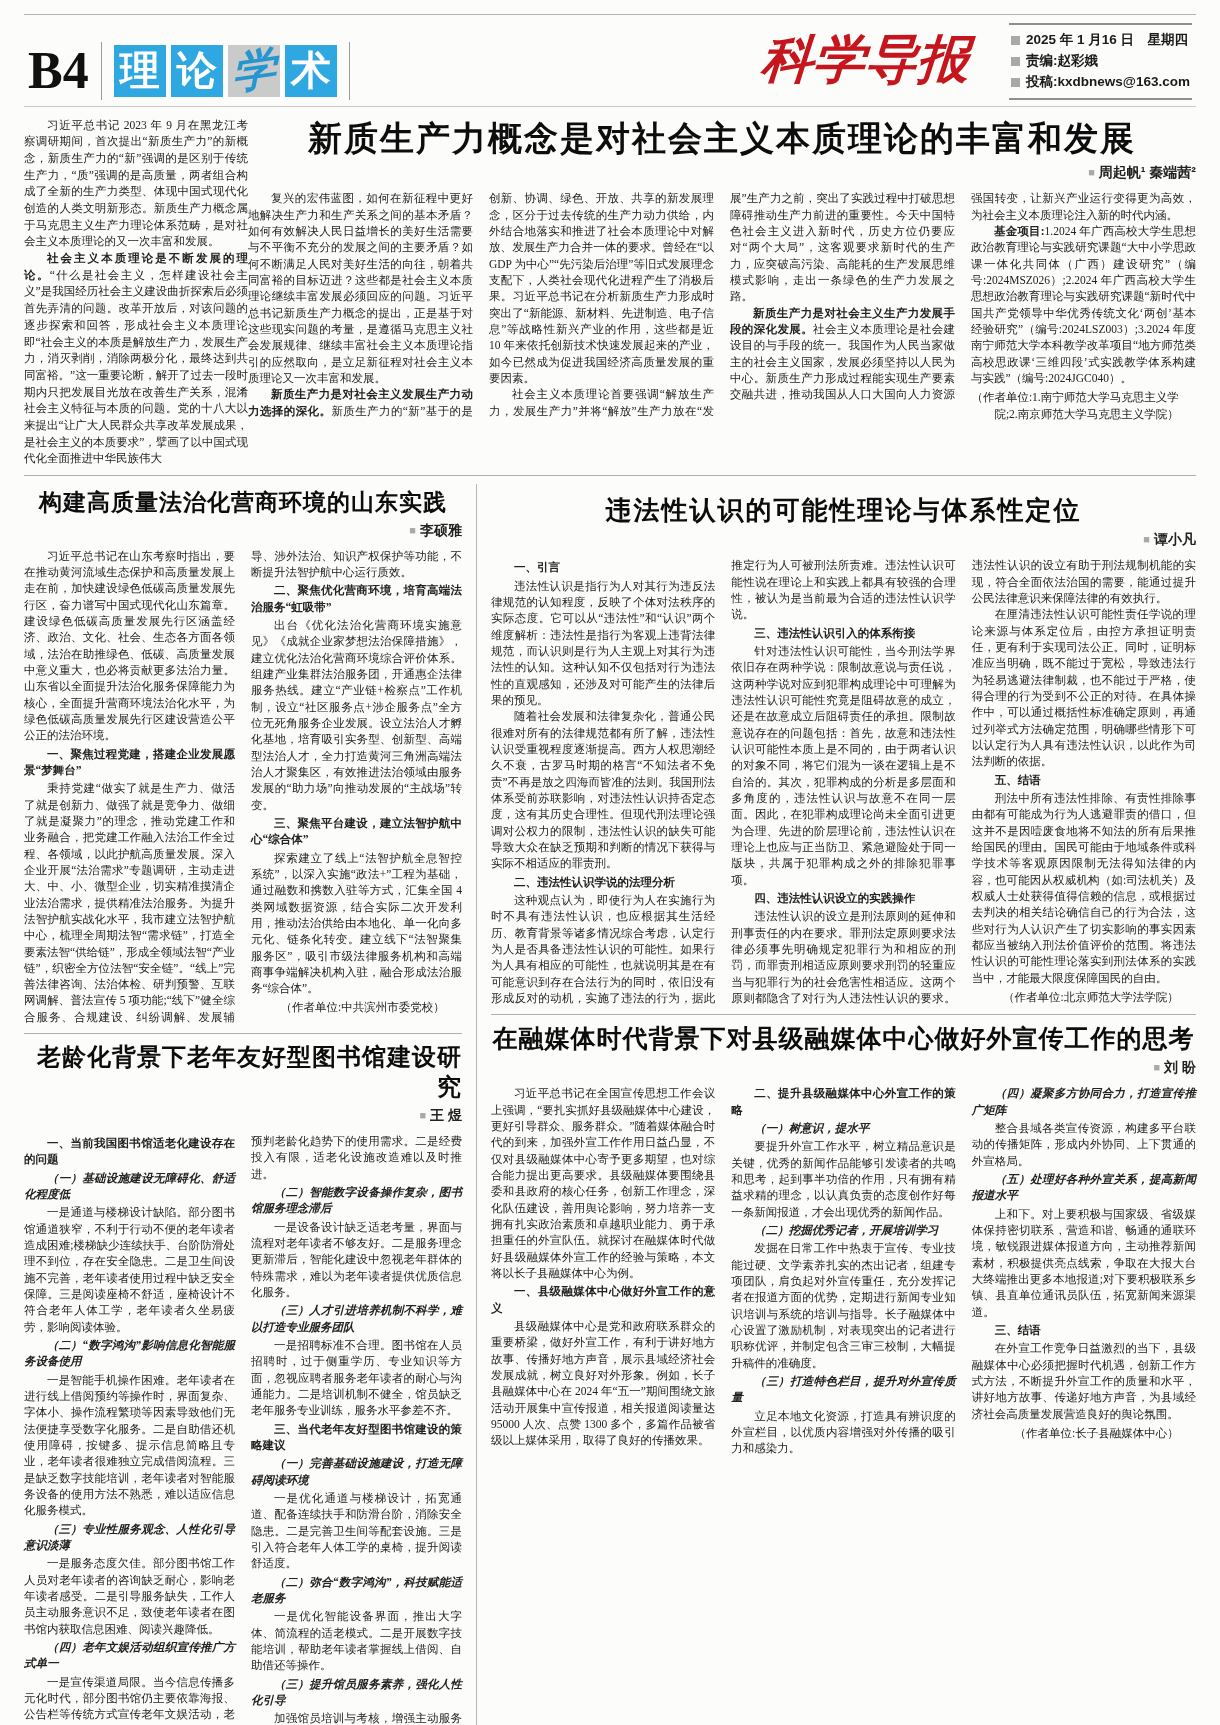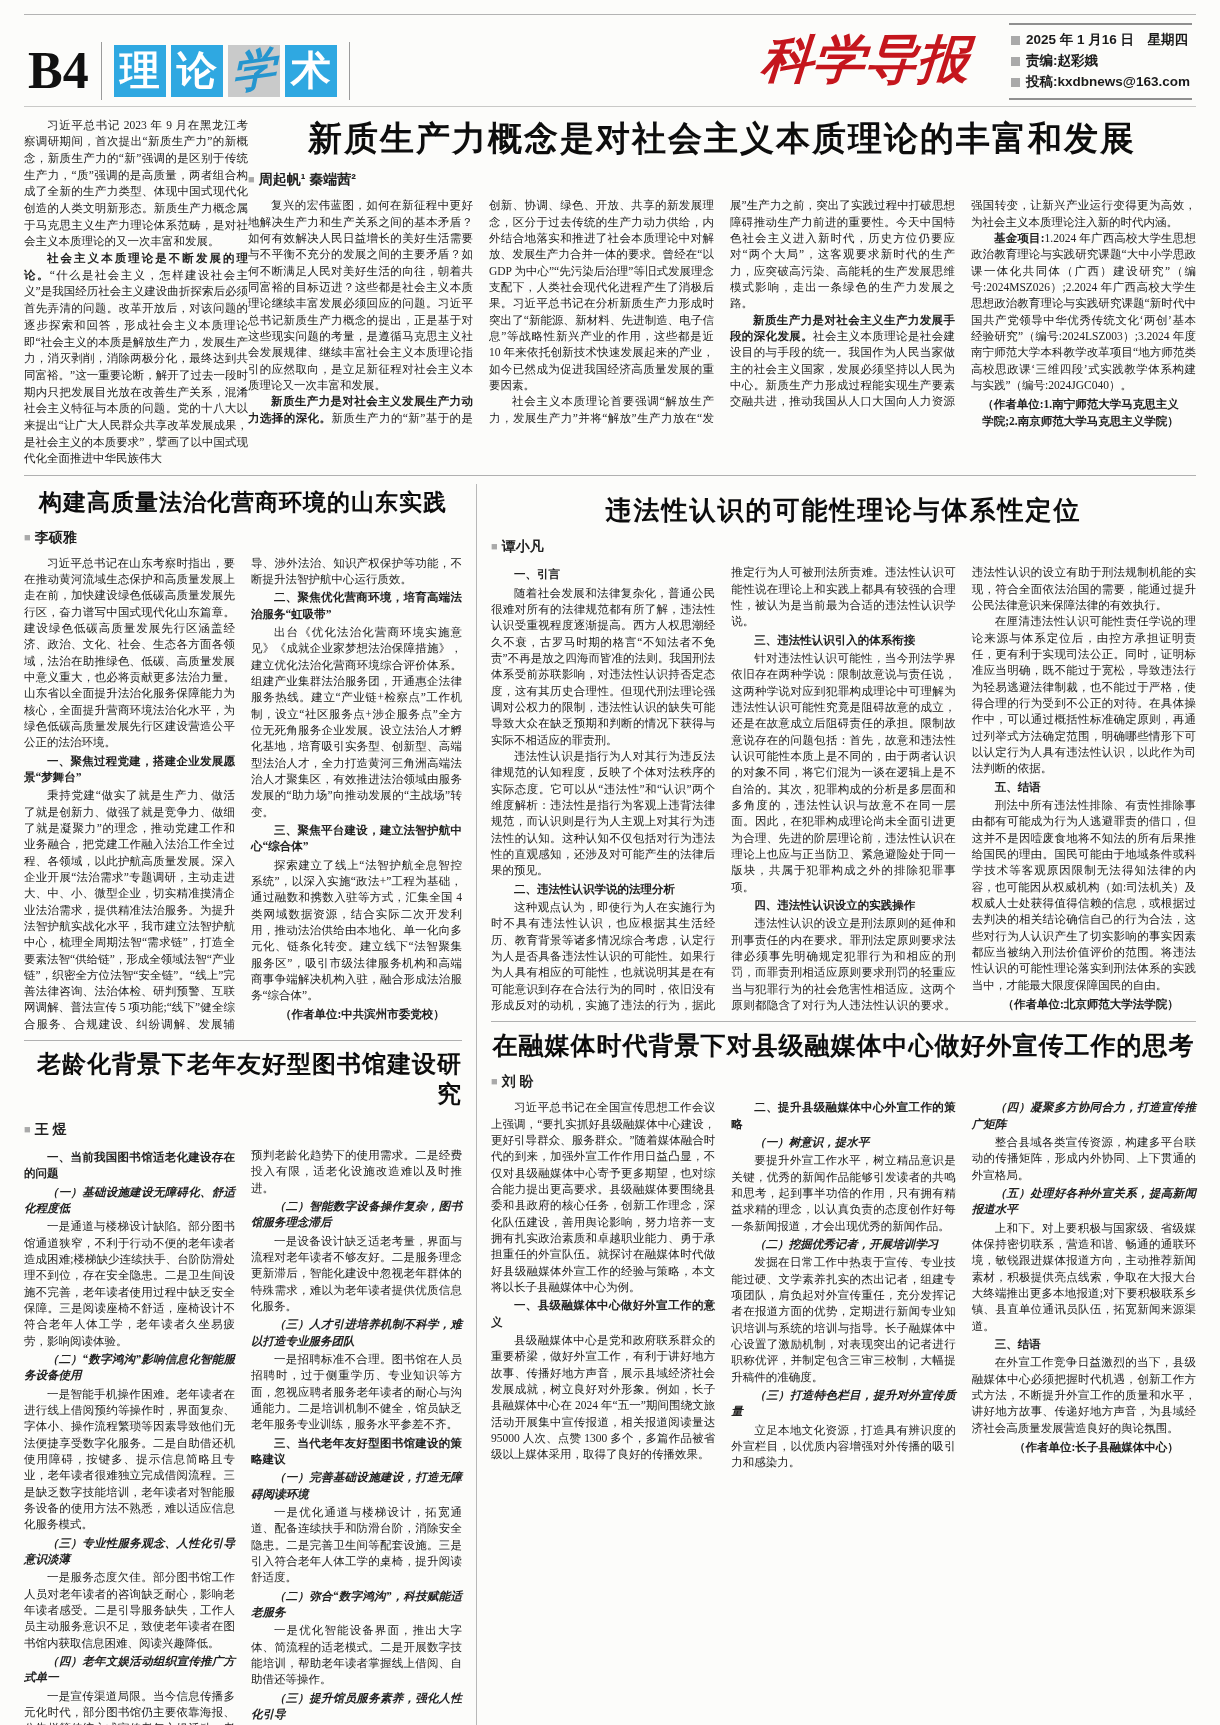--- a/index.html
+++ b/index.html
@@ -25,31 +25,31 @@
   .hdr-right{ display:flex; align-items:center; gap:40px; }
   .masthead{ color:#c5161d; font-size:52px; font-weight:bold; font-style:italic; line-height:1;
              font-family:"DejaVu Serif","Liberation Serif",serif; transform:skew(-4deg); padding-bottom:4px; }
   .issue{ font-family:"Liberation Sans","DejaVu Sans",sans-serif; font-size:13.5px; font-weight:bold;
           color:#1a1a1a; border-top:2px solid #8f8f8f; border-bottom:2px solid #8f8f8f; padding:5px 2px; }
   .issue .row{ display:flex; align-items:center; gap:6px; line-height:1.55; }
   .sq{ width:9px; height:9px; background:#a9a9a9; display:inline-block; flex:none; }
   
   .a-title{ font-family:"Liberation Sans","DejaVu Sans",sans-serif; color:#0d0d0d;
             text-align:center; font-weight:bold; line-height:1.25; }
-  .byline{ text-align:left; font-family:"Liberation Sans","DejaVu Sans",sans-serif;
-           font-size:14px; font-weight:bold; margin:12px 0 8px 0; color:#222; }
+  .byline{ text-align:right; font-family:"Liberation Sans","DejaVu Sans",sans-serif;
+           font-size:14px; font-weight:bold; margin:5px 0 8px 0; color:#222; }
   .byline .bsq{ color:#a9a9a9; font-size:11px; vertical-align:1px; margin-right:4px; }
   .body{ font-size:11.5px; line-height:1.42; text-align:justify; }
   .cols2{ columns:2; column-gap:16px; }
   .cols3{ columns:3; column-gap:16px; }
   .cols4{ columns:4; column-gap:16px; }
   .para{ text-indent:2em; margin:0; }
   .bh{ font-family:Liberation Serif, serif; font-weight:bold; text-indent:2em; margin:2px 0; }
   .sh{ font-weight:bold; font-style:italic; text-indent:2em; margin:2px 0; }
-  .unit{ font-weight:bold; text-align:right; padding-right:1.5em; margin-top:3px; }
+  .unit{ font-weight:normal; text-align:right; padding-right:1.5em; margin-top:3px; }
   .hrule{ border-top:1px solid #b0b0b0; margin:8px 0; }
   
   .main-art{ display:flex; gap:0; padding-top:10px; }
   .intro-col{ width:224px; flex:none; font-size:11.5px; line-height:1.45; text-align:justify; }
   .main-right{ flex:1; }
   .main-right .a-title{ font-size:34px; letter-spacing:2px; }
   
   .row2{ display:flex; }
   .stack-left{ width:452px; flex:none; padding-right:14px; }
   .stack-right{ flex:1; border-left:1px solid #b8b8b8; padding-left:14px; }
@@ -163,22 +163,22 @@
           </div>
       </article>
     </div>
 
     <div class="stack-right">
       <article class="art3">
         <h2 class="a-title">违法性认识的可能性理论与体系性定位</h2>
         <div class="byline"><span class="bsq">■</span><span>谭小凡</span></div>
         <div class="body cols3">
             <div class="bh">一、引言</div>
+            <p class="para">违法性认识是指行为人对其行为违反法律规范的认知程度，反映了个体对法秩序的实际态度。它可以从“违法性”和“认识”两个维度解析：违法性是指行为客观上违背法律规范，而认识则是行为人主观上对其行为违法性的认知。这种认知不仅包括对行为违法性的直观感知，还涉及对可能产生的法律后果的预见。</p>
             <p class="para">随着社会发展和法律复杂化，普通公民很难对所有的法律规范都有所了解，违法性认识受重视程度逐渐提高。西方人权思潮经久不衰，古罗马时期的格言“不知法者不免责”不再是放之四海而皆准的法则。我国刑法体系受前苏联影响，对违法性认识持否定态度，这有其历史合理性。但现代刑法理论强调对公权力的限制，违法性认识的缺失可能导致大众在缺乏预期和判断的情况下获得与实际不相适应的罪责刑。</p>
-            <p class="para">违法性认识是指行为人对其行为违反法律规范的认知程度，反映了个体对法秩序的实际态度。它可以从“违法性”和“认识”两个维度解析：违法性是指行为客观上违背法律规范，而认识则是行为人主观上对其行为违法性的认知。这种认知不仅包括对行为违法性的直观感知，还涉及对可能产生的法律后果的预见。</p>
             <div class="bh">二、违法性认识学说的法理分析</div>
             <p class="para">这种观点认为，即使行为人在实施行为时不具有违法性认识，也应根据其生活经历、教育背景等诸多情况综合考虑，认定行为人是否具备违法性认识的可能性。如果行为人具有相应的可能性，也就说明其是在有可能意识到存在合法行为的同时，依旧没有形成反对的动机，实施了违法的行为，据此推定行为人可被刑法所责难。违法性认识可能性说在理论上和实践上都具有较强的合理性，被认为是当前最为合适的违法性认识学说。</p>
             <div class="bh">三、违法性认识引入的体系衔接</div>
             <p class="para">针对违法性认识可能性，当今刑法学界依旧存在两种学说：限制故意说与责任说，这两种学说对应到犯罪构成理论中可理解为违法性认识可能性究竟是阻碍故意的成立，还是在故意成立后阻碍责任的承担。限制故意说存在的问题包括：首先，故意和违法性认识可能性本质上是不同的，由于两者认识的对象不同，将它们混为一谈在逻辑上是不自洽的。其次，犯罪构成的分析是多层面和多角度的，违法性认识与故意不在同一层面。因此，在犯罪构成理论尚未全面引进更为合理、先进的阶层理论前，违法性认识在理论上也应与正当防卫、紧急避险处于同一版块，共属于犯罪构成之外的排除犯罪事项。</p>
             <div class="bh">四、违法性认识设立的实践操作</div>
             <p class="para">违法性认识的设立是刑法原则的延伸和刑事责任的内在要求。罪刑法定原则要求法律必须事先明确规定犯罪行为和相应的刑罚，而罪责刑相适应原则要求刑罚的轻重应当与犯罪行为的社会危害性相适应。这两个原则都隐含了对行为人违法性认识的要求。违法性认识的设立有助于刑法规制机能的实现，符合全面依法治国的需要，能通过提升公民法律意识来保障法律的有效执行。</p>
             <p class="para">在厘清违法性认识可能性责任学说的理论来源与体系定位后，由控方承担证明责任，更有利于实现司法公正。同时，证明标准应当明确，既不能过于宽松，导致违法行为轻易逃避法律制裁，也不能过于严格，使得合理的行为受到不公正的对待。在具体操作中，可以通过概括性标准确定原则，再通过列举式方法确定范围，明确哪些情形下可以认定行为人具有违法性认识，以此作为司法判断的依据。</p>
             <div class="bh">五、结语</div>
             <p class="para">刑法中所有违法性排除、有责性排除事由都有可能成为行为人逃避罪责的借口，但这并不是因噎废食地将不知法的所有后果推给国民的理由。国民可能由于地域条件或科学技术等客观原因限制无法得知法律的内容，也可能因从权威机构（如:司法机关）及权威人士处获得值得信赖的信息，或根据过去判决的相关结论确信自己的行为合法，这些对行为人认识产生了切实影响的事实因素都应当被纳入刑法价值评价的范围。将违法性认识的可能性理论落实到刑法体系的实践当中，才能最大限度保障国民的自由。</p>
             <div class="unit">（作者单位:北京师范大学法学院）</div>

